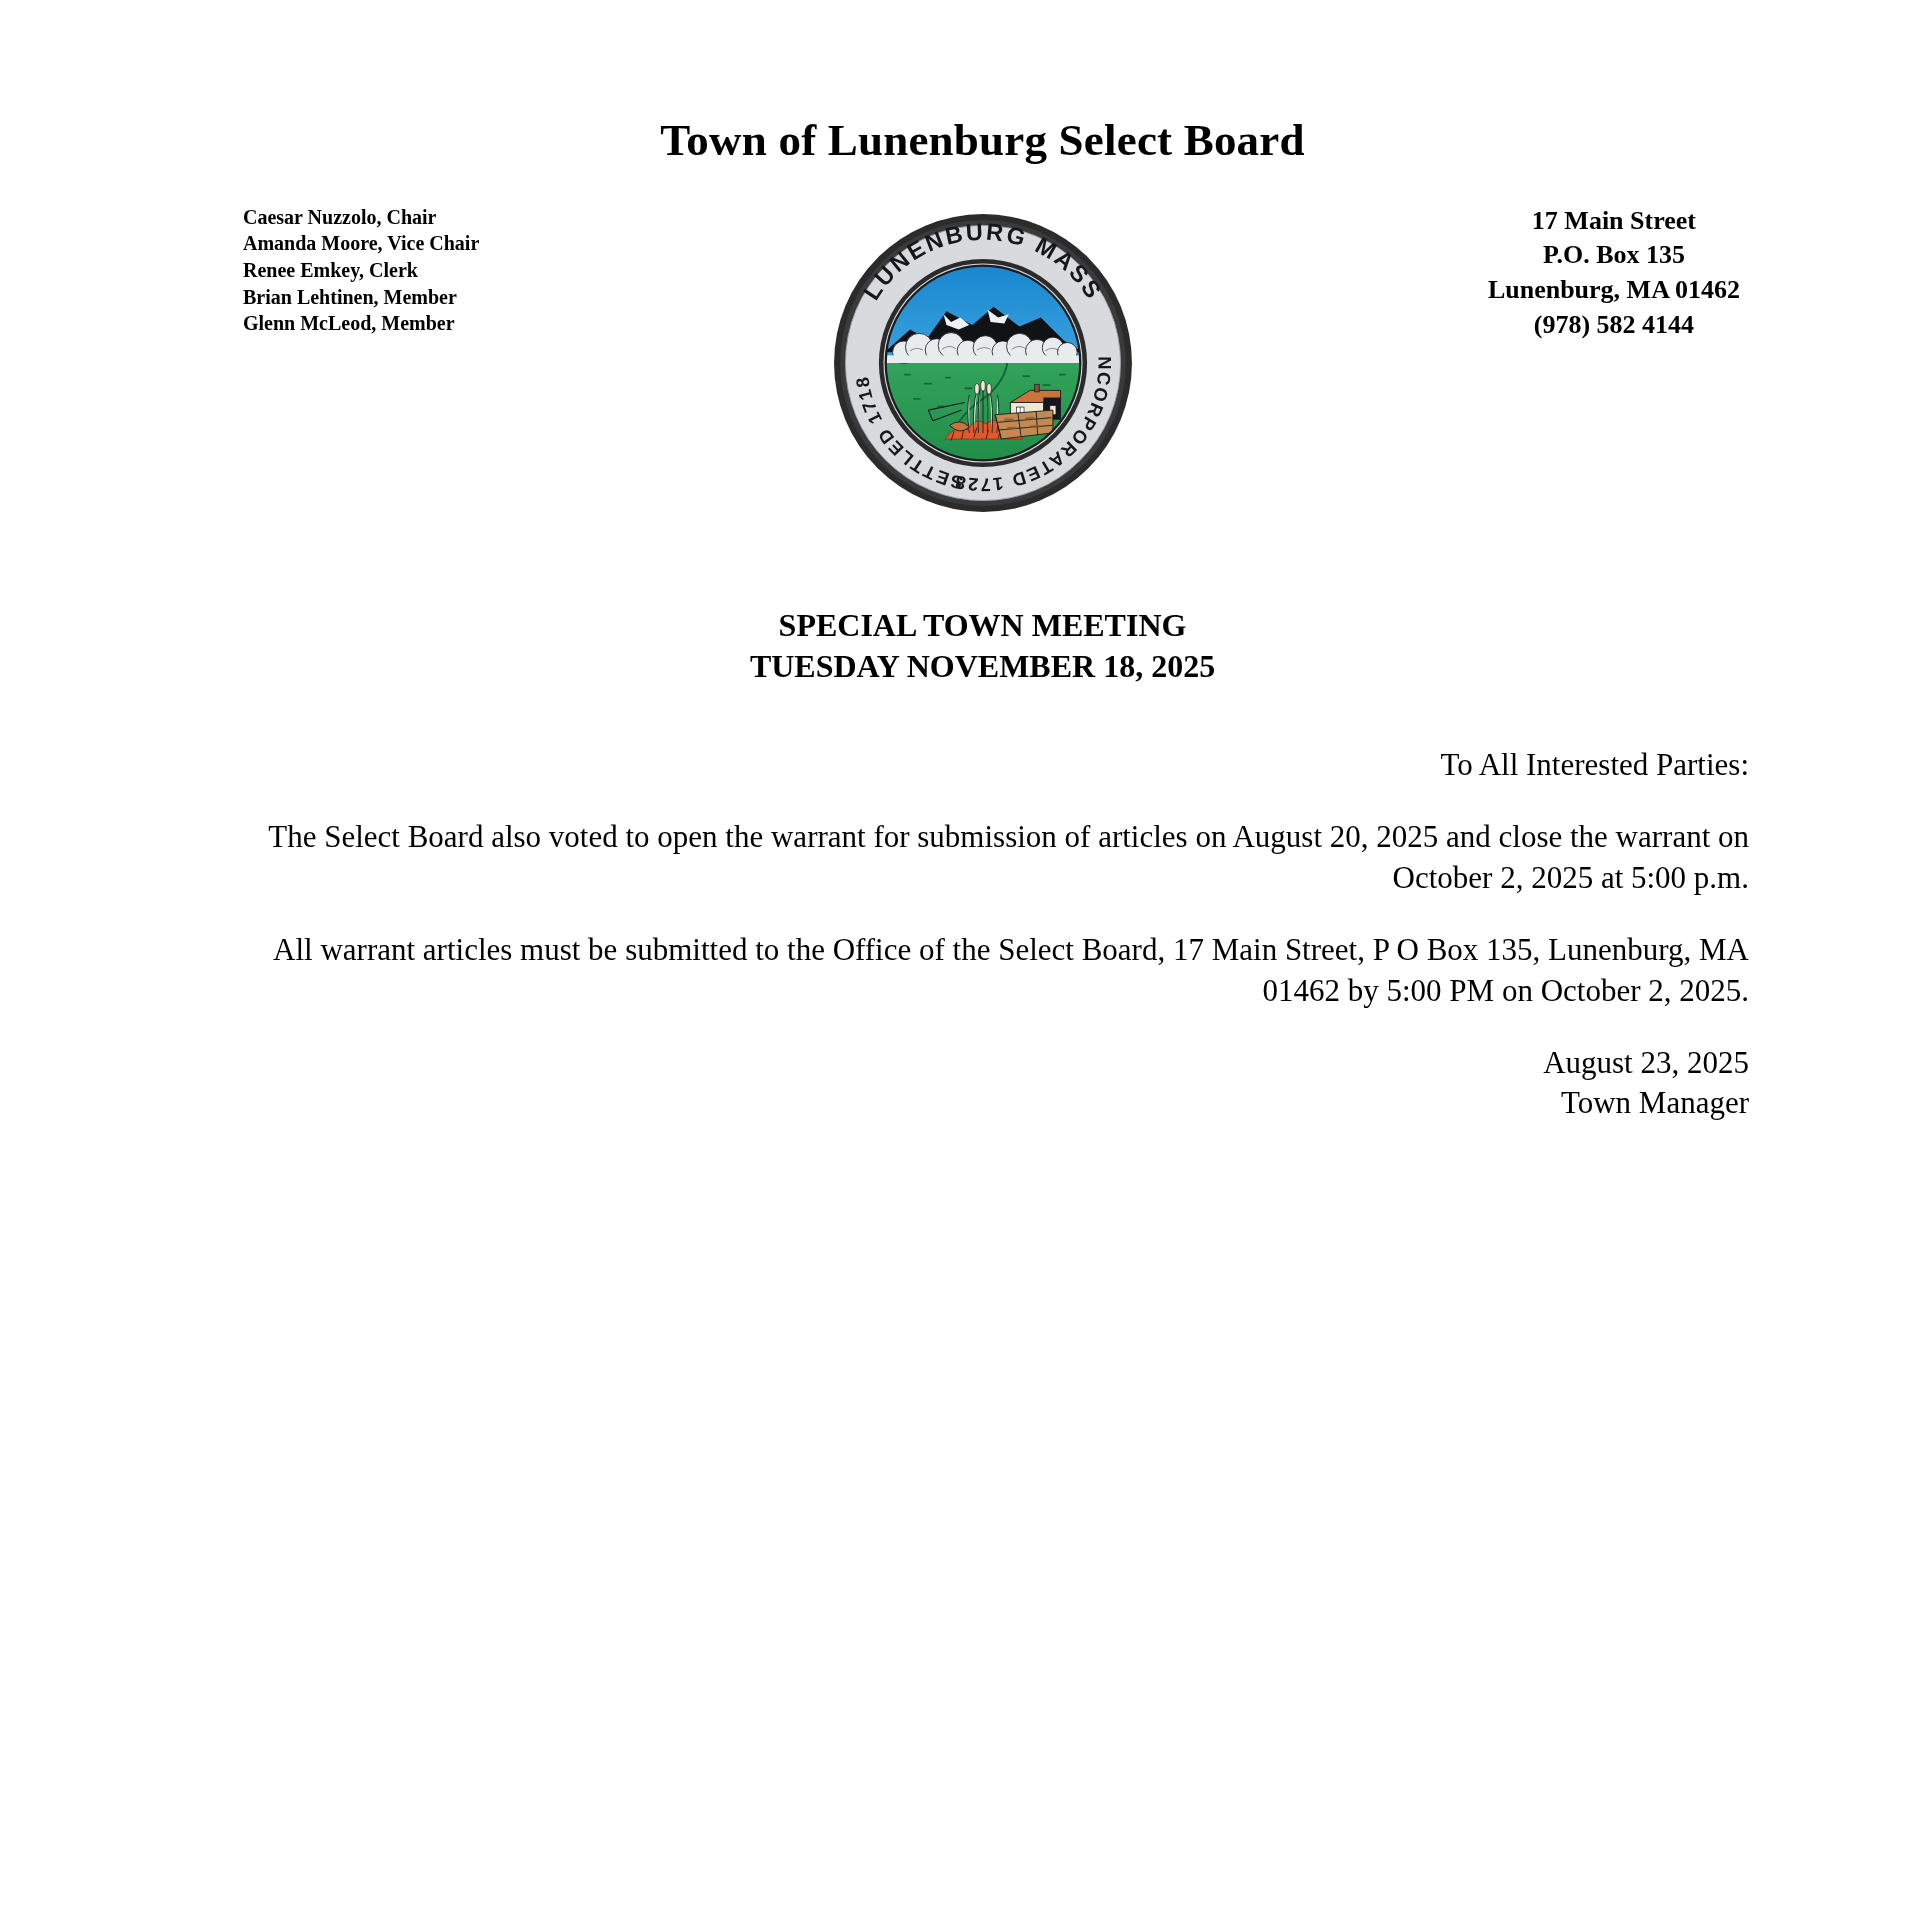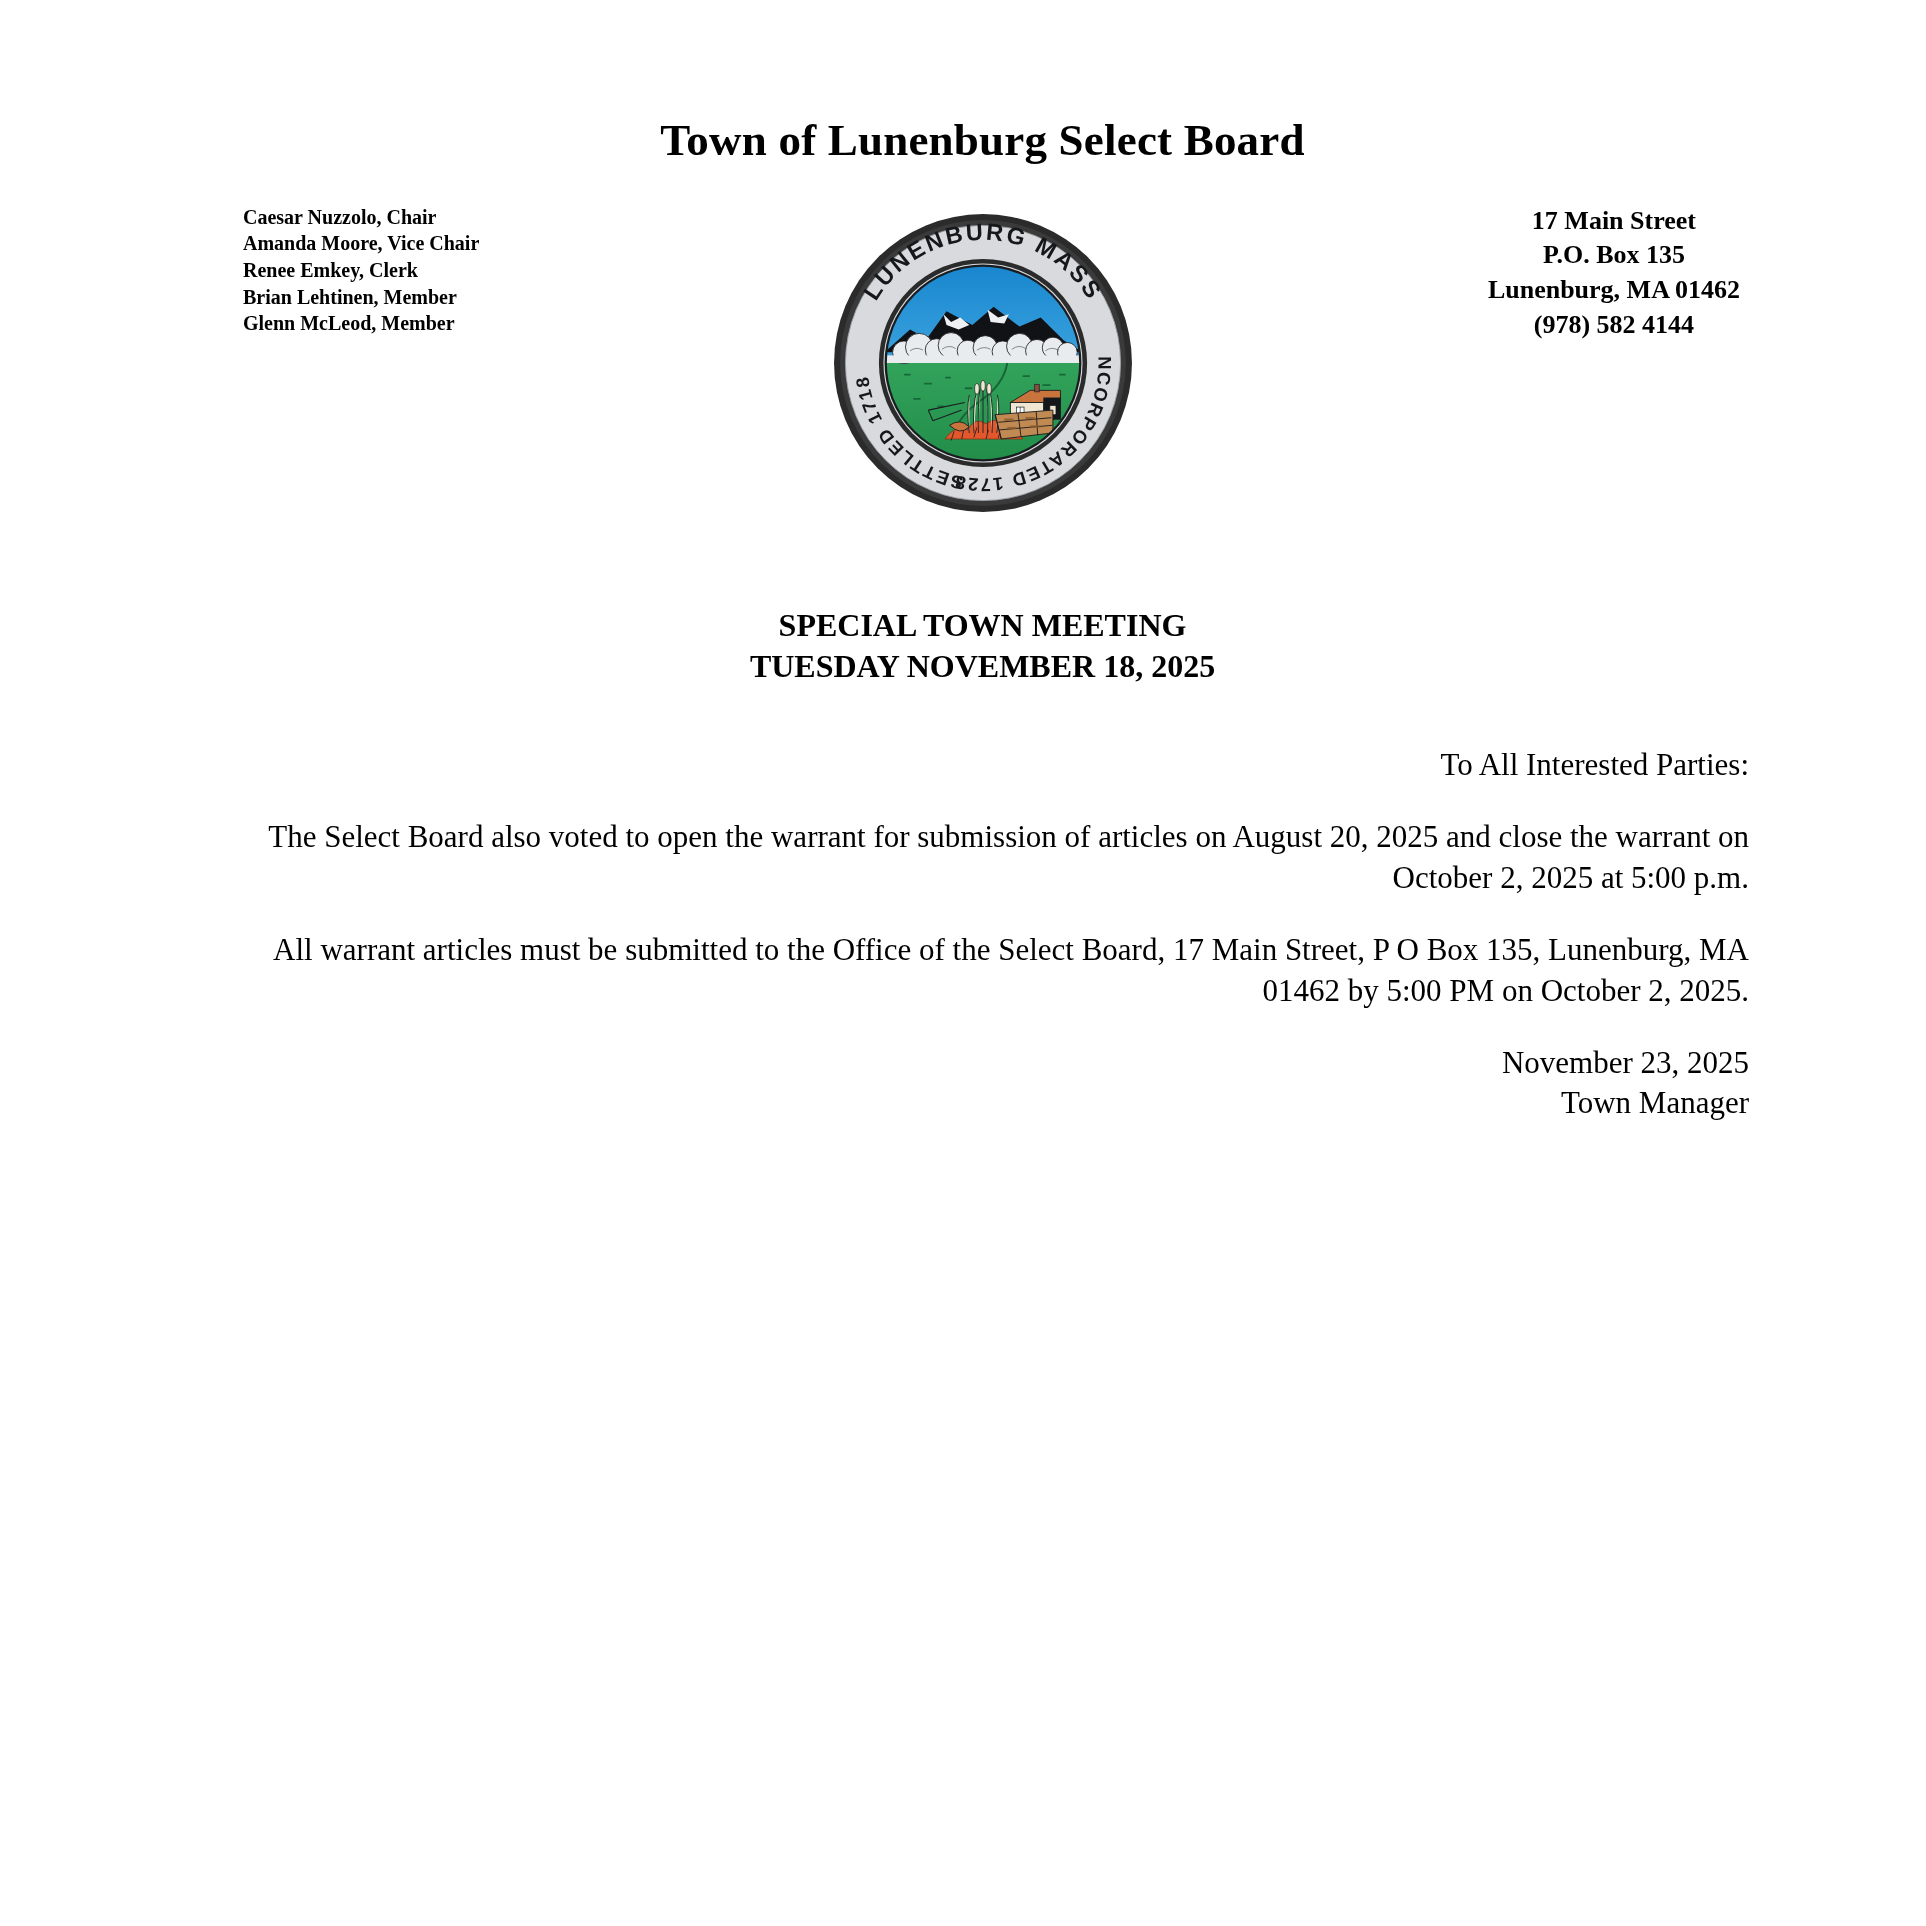--- a/index.html
+++ b/index.html
@@ -274,19 +274,19 @@
     <div>SPECIAL TOWN MEETING</div>
     <div>TUESDAY NOVEMBER 18, 2025</div>
   </div>
 
   <div class="body-block">
     <p>To All Interested Parties:</p>
     <p>The Select Board also voted to open the warrant for submission of articles on August 20, 2025 and close the warrant on October 2, 2025 at 5:00 p.m.</p>
     <p>All warrant articles must be submitted to the Office of the Select Board, 17 Main Street, P O Box 135, Lunenburg, MA 01462 by 5:00 PM on October 2, 2025.</p>
 
     <p class="tight">
-      <span class="sig-line">November 23, 2025</span>
+      <span class="sig-line">August 23, 2025</span>
       <span class="sig-line">Town Manager</span>
     </p>
   </div>
 
 </div>
 
 
 </body></html>

